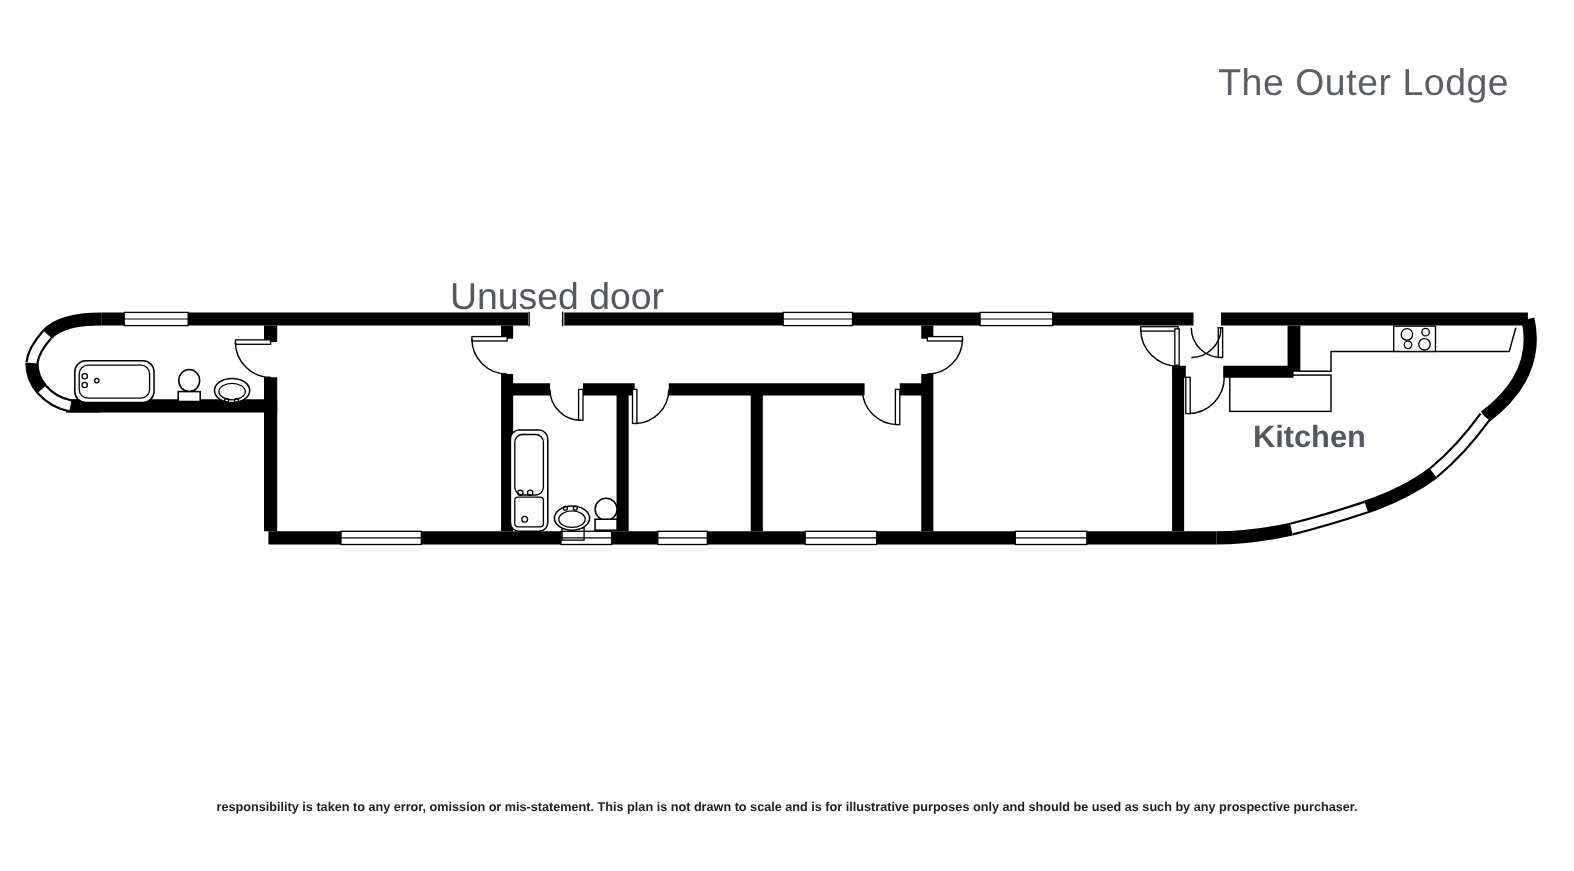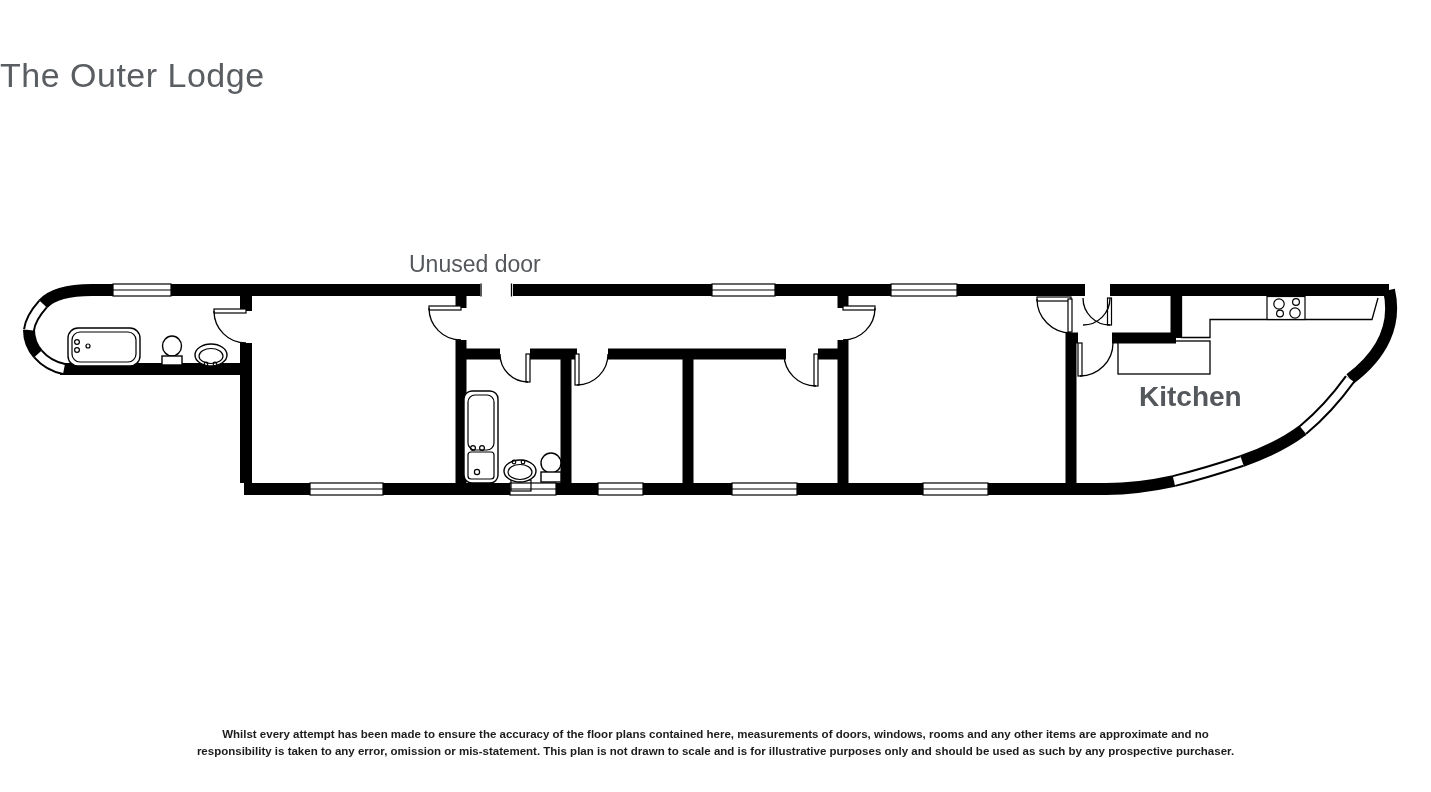--- a/index.html
+++ b/index.html
@@ -6,24 +6,24 @@
   .stage{
     position:relative;
     width:1431px;height:792px;
     background:#ffffff;
     font-family:"Liberation Sans","DejaVu Sans",sans-serif;
     overflow:hidden;
   }
   .plan-svg{position:absolute;left:0;top:0;}
   .page-title{
     position:absolute;left:0;top:56px;width:1372px;
-    text-align:left;font-size:34px;color:#5a5d61;letter-spacing:.5px;
+    text-align:right;font-size:34px;color:#5a5d61;letter-spacing:.5px;
   }
   .room-label{position:absolute;color:#54575b;white-space:nowrap;}
-  .label-unused-door{left:409px;top:251px;font-size:23px;}
+  .label-unused-door{left:409px;top:251px;font-size:34px;}
   .label-kitchen{left:1139px;top:381px;font-size:28px;font-weight:bold;}
   .disclaimer{
     position:absolute;left:0;right:0;top:726px;
     text-align:center;font-size:11.5px;font-weight:600;color:#1c1c1c;
     line-height:17px;
   }
   svg *{vector-effect:none;}
   .wall{stroke:#000;fill:none;}
   .wall-ext{stroke-width:12;}
   .wall-int{stroke-width:11;}
@@ -211,17 +211,16 @@
       <circle class="fix2" cx="1296" cy="302" r="3.4"></circle>
       <circle class="fix2" cx="1280" cy="313.5" r="3.4"></circle>
       <circle class="fix2" cx="1295" cy="313" r="5.2"></circle>
     </g>
   </svg>
 
   <div class="room-label label-unused-door">Unused door</div>
   <div class="room-label label-kitchen">Kitchen</div>
 
   <div class="disclaimer">
-    <div>Whilst every attempt has been made to ensure the accuracy of the floor plans contained here, measurements of doors, windows, rooms and any other items are approximate and no</div>
     <div>responsibility is taken to any error, omission or mis-statement. This plan is not drawn to scale and is for illustrative purposes only and should be used as such by any prospective purchaser.</div>
   </div>
 
 </div>
 
 </body></html>

